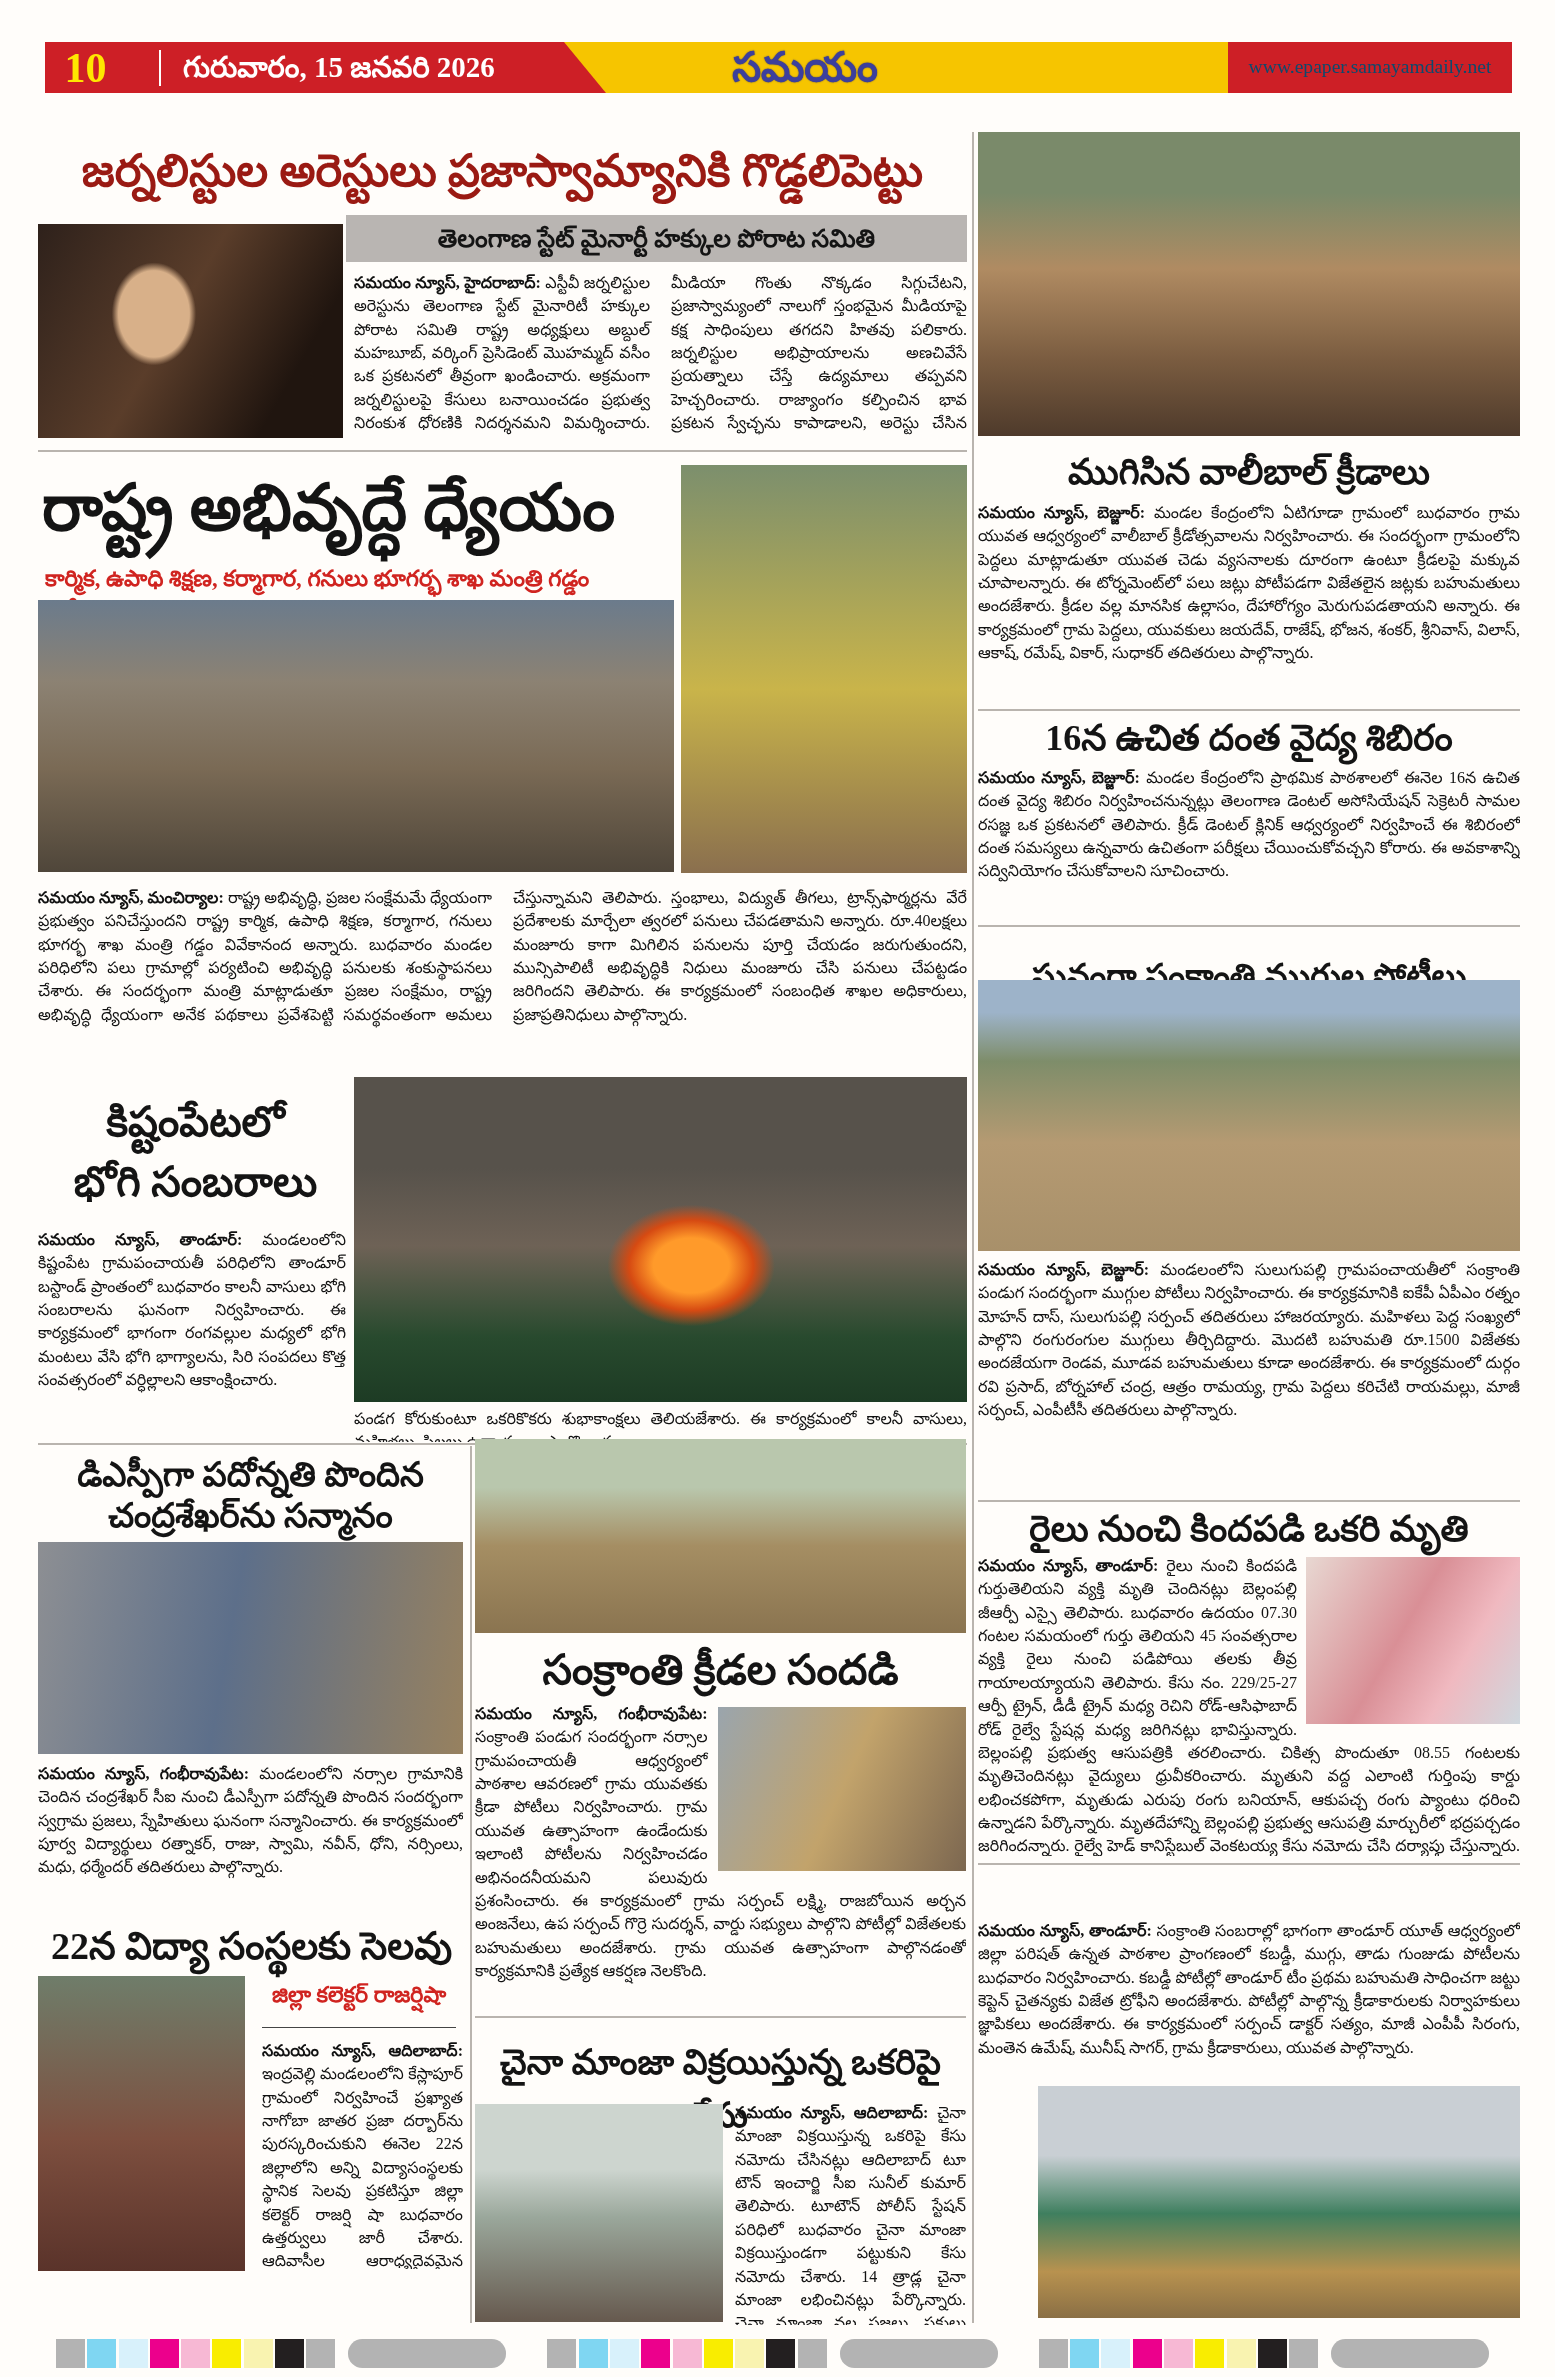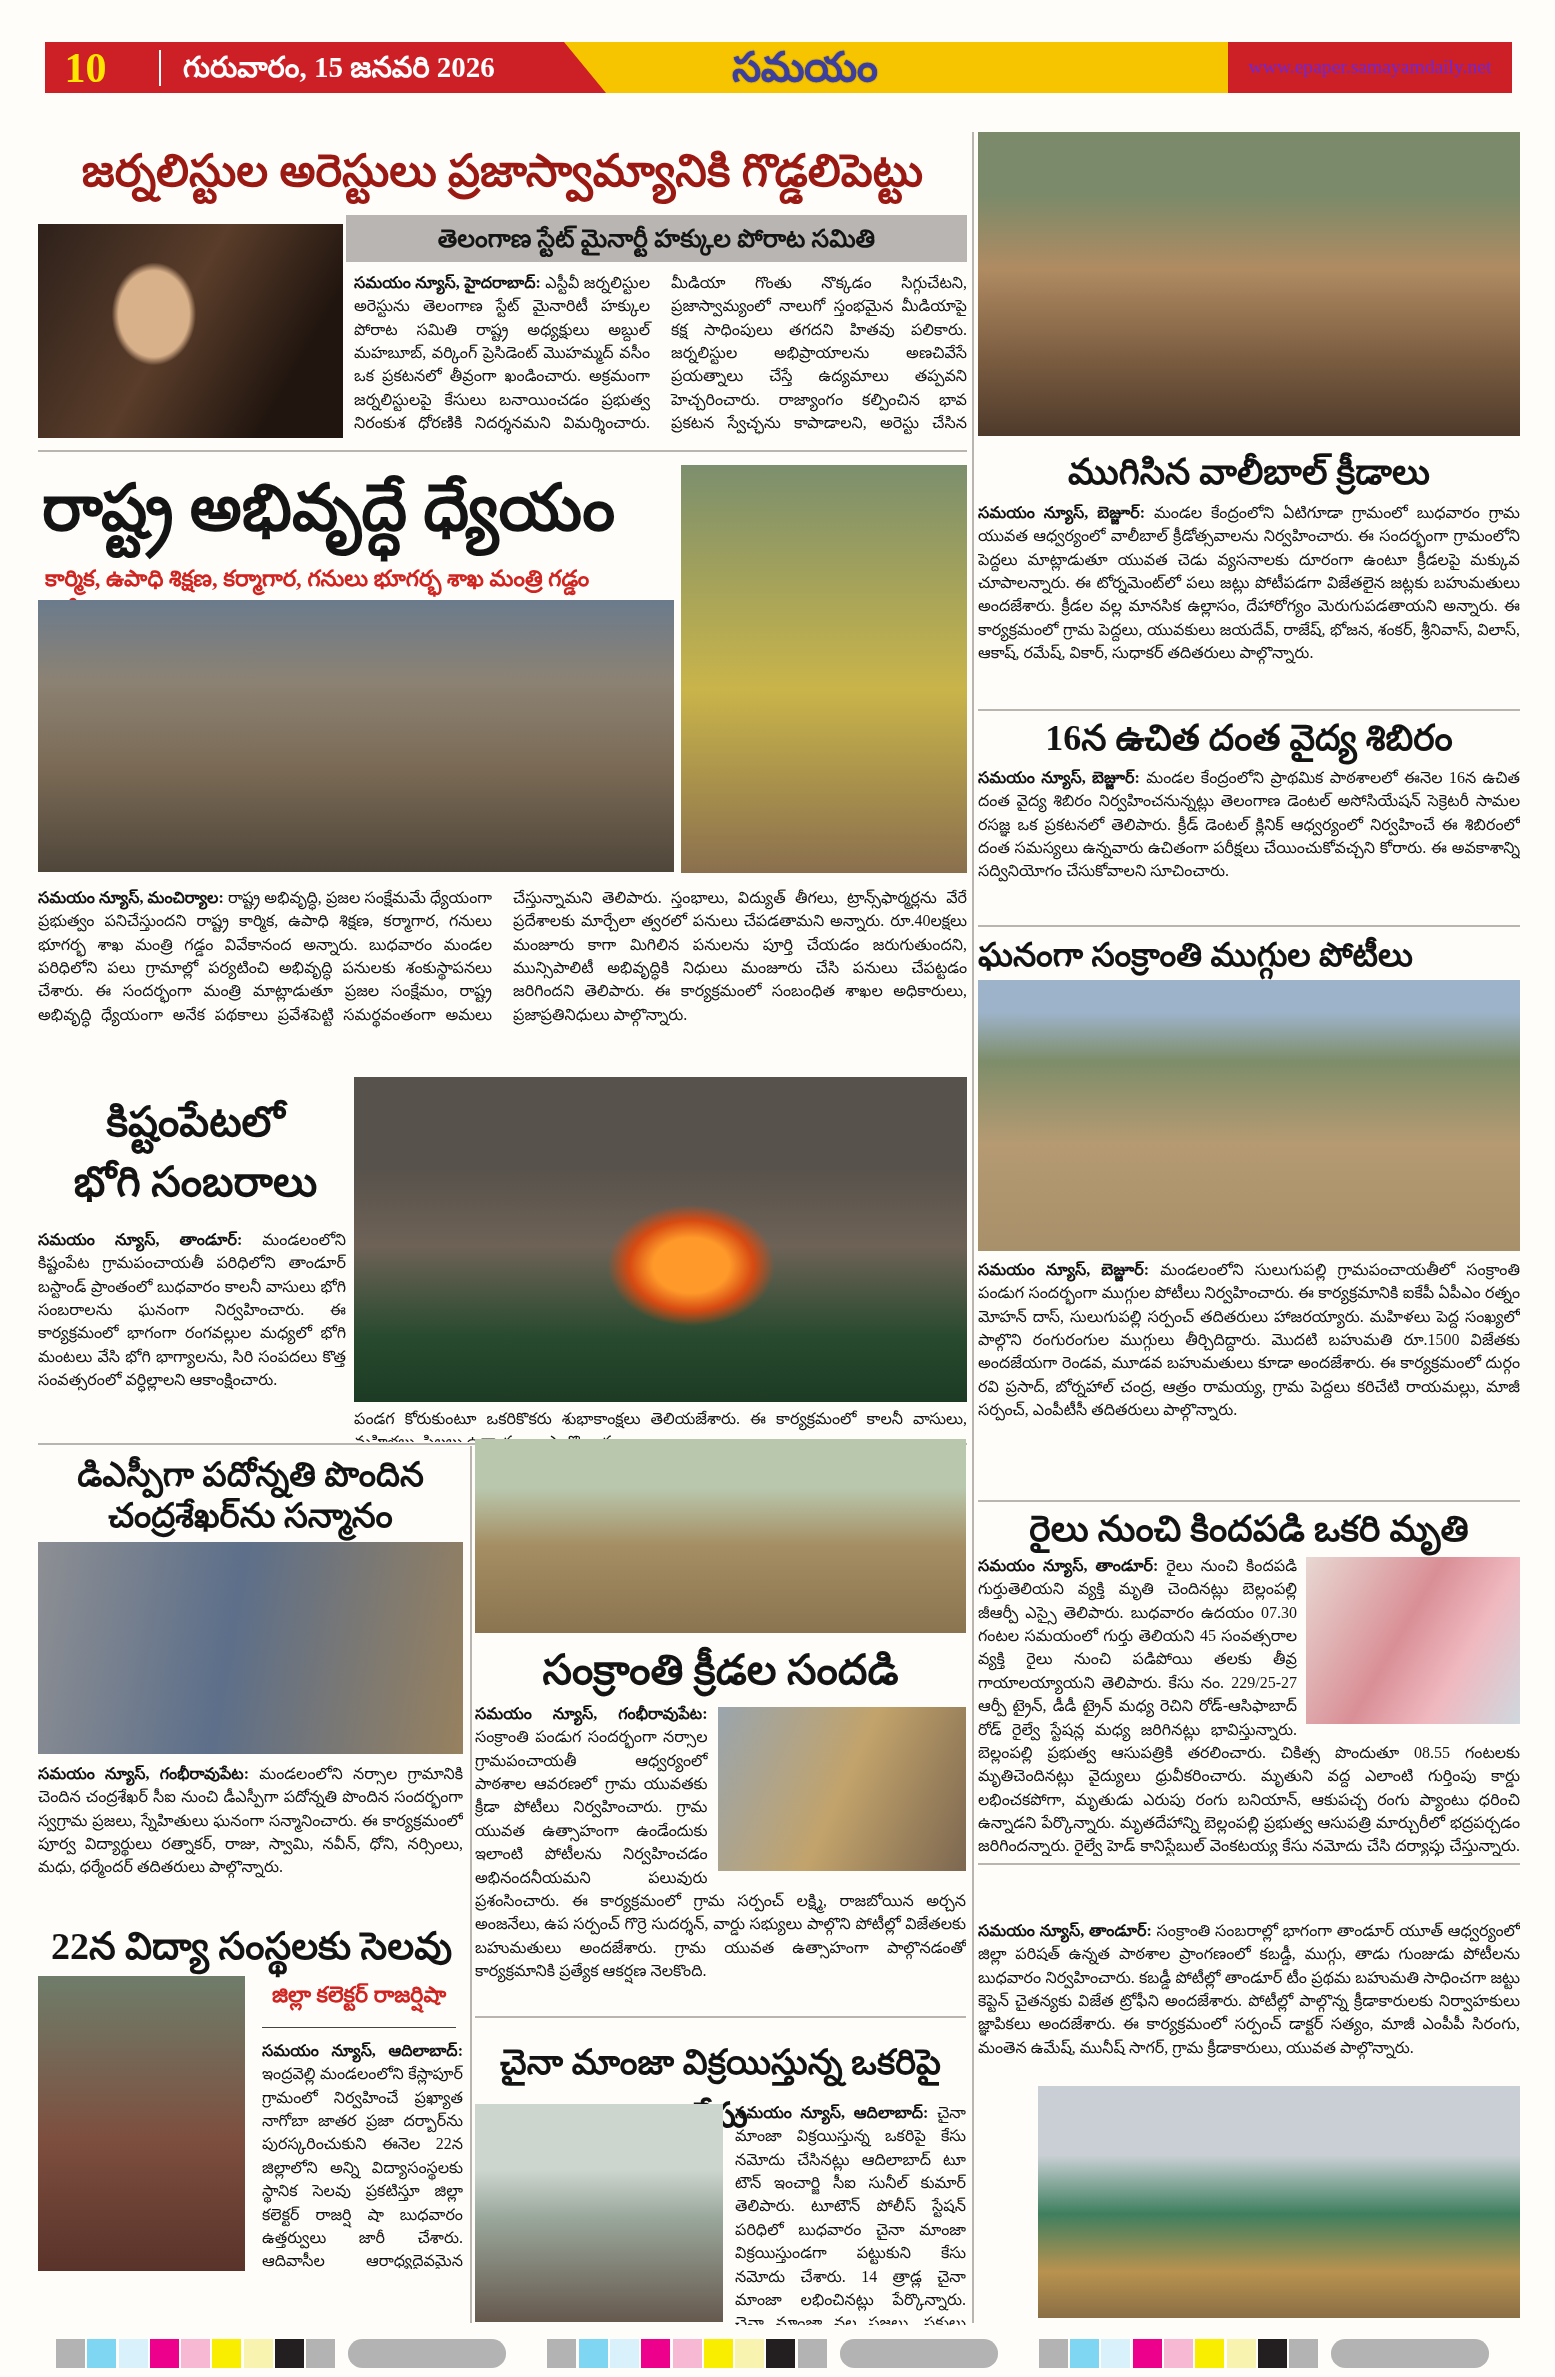--- a/index.html
+++ b/index.html
@@ -10,21 +10,21 @@
   #hdr{left:45px;top:42px;width:1467px;height:51px;}
   #hdr .yellowband{position:absolute;inset:0;background:var(--header-yellow);}
   #hdr .red-left{position:absolute;left:0;top:0;width:572px;height:51px;background:var(--header-red);
       clip-path:polygon(0 0,519px 0,561px 51px,0 51px);}
   #hdr .red-right{position:absolute;right:0;top:0;width:284px;height:51px;background:var(--header-red);}
   .pageno{position:absolute;left:19.6px;top:1.5px;font-size:42px;font-weight:bold;color:#ffe600;line-height:48px;}
   .hdr-div{position:absolute;left:114px;top:7.5px;width:2.3px;height:36px;background:#fff;}
   .edition-date{position:absolute;left:138px;top:9px;font-size:29px;font-weight:bold;color:#fff;line-height:33px;}
   .masthead{position:absolute;left:602px;top:3px;width:316px;text-align:center;font-size:41px;font-weight:bold;
       color:var(--masthead-blue);text-shadow:0 0 1.5px #20246e;line-height:45px;}
-  .site-url{position:absolute;right:12px;top:13.5px;width:260px;text-align:center;font-size:19.6px;color:#6d28d9;}
+  .site-url{position:absolute;right:12px;top:13.5px;width:260px;text-align:center;font-size:19.6px;color:#0c4a6e;}
   
   .headline-red{color:var(--headline-red);font-weight:bold;text-align:center;}
   .headline-blk{color:#141414;font-weight:bold;}
   .kicker{background:var(--subhead-gray);color:#141414;font-weight:bold;text-align:center;}
   .red-sub{color:var(--accent-red);font-weight:bold;}
   .body-txt{font-size:16px;line-height:1.46;text-align:justify;overflow:hidden;}
   .dateline{font-weight:bold;}
   .two-col{column-count:2;column-gap:21px;}
   .photo{background:#8a8a8a;overflow:hidden;}
   .divider{background:#b9b4ae;}
@@ -118,21 +118,21 @@
   <div class="abs photo ph-youth" style="left:978px;top:132px;width:542px;height:304px;"></div>
 
   <div class="abs headline-blk" style="left:978px;top:450px;width:542px;height:45px;font-size:36px;line-height:44px;text-align:center;">ముగిసిన వాలీబాల్ క్రీడాలు</div>
   <div class="abs body-txt" style="left:978px;top:501px;width:542px;height:203px;font-size:16px;"><span class="dateline">సమయం న్యూస్, బెజ్జూర్: </span><span>మండల కేంద్రంలోని ఏటిగూడా గ్రామంలో బుధవారం గ్రామ యువత ఆధ్వర్యంలో వాలీబాల్ క్రీడోత్సవాలను నిర్వహించారు. ఈ సందర్భంగా గ్రామంలోని పెద్దలు మాట్లాడుతూ యువత చెడు వ్యసనాలకు దూరంగా ఉంటూ క్రీడలపై మక్కువ చూపాలన్నారు. ఈ టోర్నమెంట్‌లో పలు జట్లు పోటీపడగా విజేతలైన జట్లకు బహుమతులు అందజేశారు. క్రీడల వల్ల మానసిక ఉల్లాసం, దేహారోగ్యం మెరుగుపడతాయని అన్నారు. ఈ కార్యక్రమంలో గ్రామ పెద్దలు, యువకులు జయదేవ్, రాజేష్, భోజన, శంకర్, శ్రీనివాస్, విలాస్, ఆకాష్, రమేష్, వికార్, సుధాకర్ తదితరులు పాల్గొన్నారు.</span></div>
   <div class="abs divider" style="left:978px;top:709px;width:542px;height:1.5px;"></div>
 
   <div class="abs headline-blk" style="left:978px;top:716px;width:542px;height:45px;font-size:36px;line-height:44px;text-align:center;">16న ఉచిత దంత వైద్య శిబిరం</div>
   <div class="abs body-txt" style="left:978px;top:766px;width:542px;height:155px;font-size:16px;"><span class="dateline">సమయం న్యూస్, బెజ్జూర్: </span><span>మండల కేంద్రంలోని ప్రాథమిక పాఠశాలలో ఈనెల 16న ఉచిత దంత వైద్య శిబిరం నిర్వహించనున్నట్లు తెలంగాణ డెంటల్ అసోసియేషన్ సెక్రెటరీ సామల రసజ్ఞ ఒక ప్రకటనలో తెలిపారు. క్రీడ్ డెంటల్ క్లినిక్ ఆధ్వర్యంలో నిర్వహించే ఈ శిబిరంలో దంత సమస్యలు ఉన్నవారు ఉచితంగా పరీక్షలు చేయించుకోవచ్చని కోరారు. ఈ అవకాశాన్ని సద్వినియోగం చేసుకోవాలని సూచించారు.</span></div>
   <div class="abs divider" style="left:978px;top:925px;width:542px;height:1.5px;"></div>
 
-  <div class="abs headline-blk" style="left:978px;top:935px;width:542px;height:44px;font-size:33px;line-height:41px;">ఘనంగా సంక్రాంతి ముగ్గుల పోటీలు</div>
+  <div class="abs headline-blk" style="left:978px;top:956px;width:542px;height:44px;font-size:33px;line-height:41px;text-align:center;">ఘనంగా సంక్రాంతి ముగ్గుల పోటీలు</div>
   <div class="abs photo ph-rangoli" style="left:978px;top:980px;width:542px;height:271px;"></div>
   <div class="abs body-txt" style="left:978px;top:1258px;width:542px;height:238px;font-size:16px;"><span class="dateline">సమయం న్యూస్, బెజ్జూర్: </span><span>మండలంలోని సులుగుపల్లి గ్రామపంచాయతీలో సంక్రాంతి పండుగ సందర్భంగా ముగ్గుల పోటీలు నిర్వహించారు. ఈ కార్యక్రమానికి ఐకేపీ ఏపీఎం రత్నం మోహన్ దాస్, సులుగుపల్లి సర్పంచ్ తదితరులు హాజరయ్యారు. మహిళలు పెద్ద సంఖ్యలో పాల్గొని రంగురంగుల ముగ్గులు తీర్చిదిద్దారు. మొదటి బహుమతి రూ.1500 విజేతకు అందజేయగా రెండవ, మూడవ బహుమతులు కూడా అందజేశారు. ఈ కార్యక్రమంలో దుర్గం రవి ప్రసాద్, బోర్నహాల్ చంద్ర, ఆత్రం రామయ్య, గ్రామ పెద్దలు కరిచేటి రాయమల్లు, మాజీ సర్పంచ్, ఎంపీటీసీ తదితరులు పాల్గొన్నారు.</span></div>
   <div class="abs divider" style="left:978px;top:1500px;width:542px;height:1.5px;"></div>
 
   <div class="abs headline-blk" style="left:978px;top:1508px;width:542px;height:44px;font-size:36px;line-height:42px;text-align:center;">రైలు నుంచి కిందపడి ఒకరి మృతి</div>
   <div class="abs body-txt" style="left:978px;top:1554px;width:542px;height:302px;font-size:16px;">
     <span class="photo ph-hospital fl-r" style="width:214px;height:167px;margin:3px 0 6px 9px;display:block;"></span>
     <span class="dateline">సమయం న్యూస్, తాండూర్: </span><span>రైలు నుంచి కిందపడి గుర్తుతెలియని వ్యక్తి మృతి చెందినట్లు బెల్లంపల్లి జీఆర్పీ ఎస్సై తెలిపారు. బుధవారం ఉదయం 07.30 గంటల సమయంలో గుర్తు తెలియని 45 సంవత్సరాల వ్యక్తి రైలు నుంచి పడిపోయి తలకు తీవ్ర గాయాలయ్యాయని తెలిపారు. కేసు నం. 229/25-27 ఆర్పీ ట్రైన్, డీడీ ట్రైన్ మధ్య రెచిని రోడ్-ఆసిఫాబాద్ రోడ్ రైల్వే స్టేషన్ల మధ్య జరిగినట్లు భావిస్తున్నారు. బెల్లంపల్లి ప్రభుత్వ ఆసుపత్రికి తరలించారు. చికిత్స పొందుతూ 08.55 గంటలకు మృతిచెందినట్లు వైద్యులు ధ్రువీకరించారు. మృతుని వద్ద ఎలాంటి గుర్తింపు కార్డు లభించకపోగా, మృతుడు ఎరుపు రంగు బనియాన్, ఆకుపచ్చ రంగు ప్యాంటు ధరించి ఉన్నాడని పేర్కొన్నారు. మృతదేహాన్ని బెల్లంపల్లి ప్రభుత్వ ఆసుపత్రి మార్చురీలో భద్రపర్చడం జరిగిందన్నారు. రైల్వే హెడ్ కానిస్టేబుల్ వెంకటయ్య కేసు నమోదు చేసి దర్యాప్తు చేస్తున్నారు. మృతుని వివరాలు తెలిసినవారు సెల్ నం. 8712658601, 9849198382లకు సమాచారం అందించాలని కోరారు.</span>
   </div>
   <div class="abs divider" style="left:978px;top:1863px;width:542px;height:1.5px;"></div>

